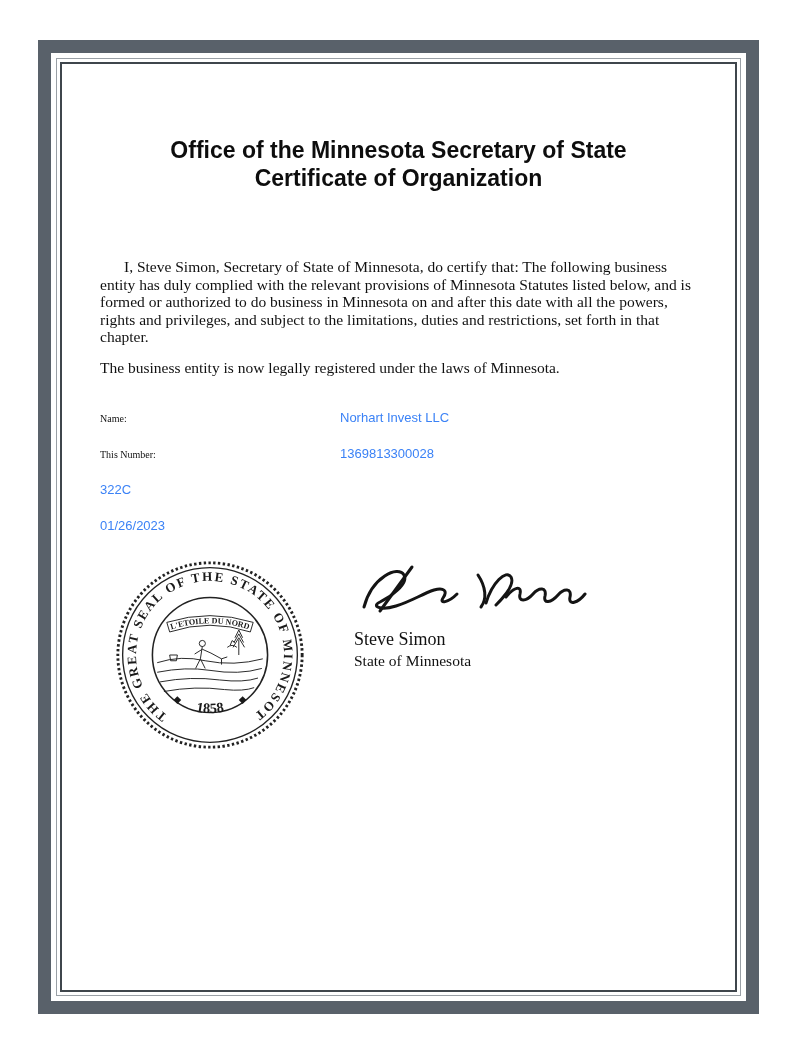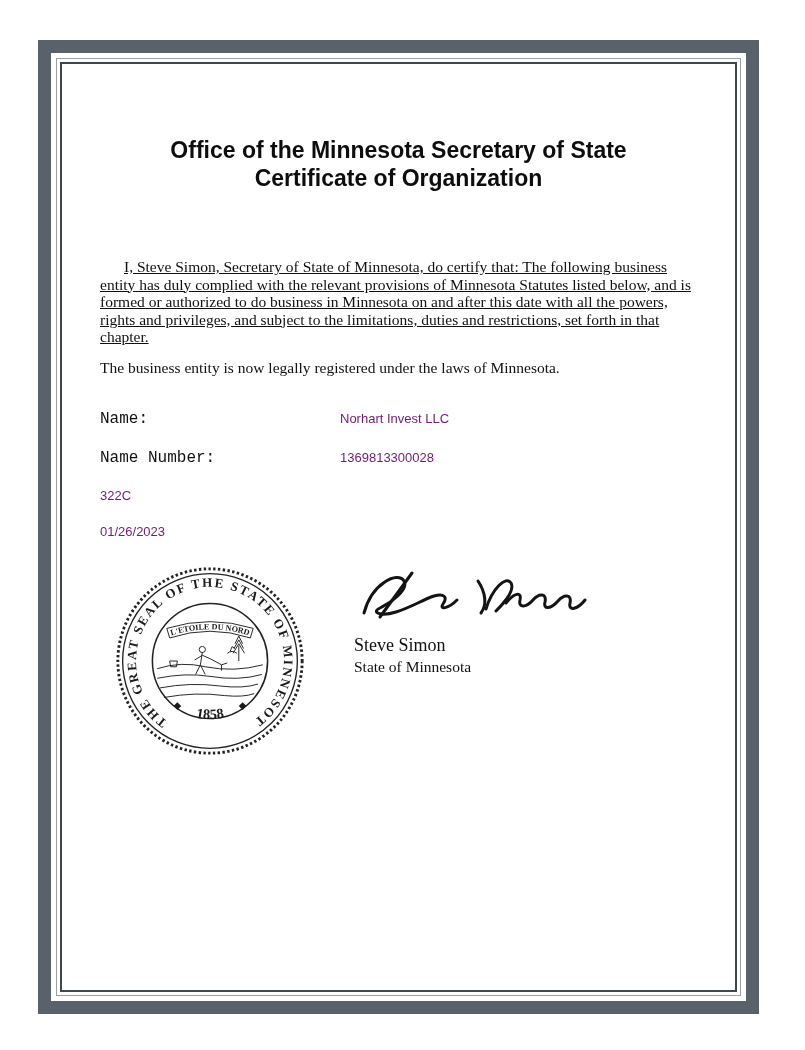--- a/index.html
+++ b/index.html
@@ -44,45 +44,43 @@
     font-size: 23px;
     line-height: 28px;
     color: #0d0d0d;
   }
   .body-para {
     margin-top: 66px;
     font-size: 15.5px;
     line-height: 17.5px;
     text-indent: 24px;
     max-width: 606px;
-    text-decoration: underline;
   }
   .body-para2 {
     margin-top: 13px;
     font-size: 15.5px;
     line-height: 17.5px;
     max-width: 606px;
   }
   .fields {
     margin-top: 34px;
   }
   .field-row {
     display: flex;
     align-items: baseline;
     margin-bottom: 21px;
   }
   .field-label {
     width: 240px;
-    font-size: 16px;
-    font-family: Liberation Mono, monospace;
+    font-size: 10px;
   }
   .field-value {
     font-family: "Liberation Sans", sans-serif;
     font-size: 13px;
-    color: #701a75;
+    color: #3b82f6;
   }
   .seal-sig-row {
     margin-top: 26px;
     display: flex;
     align-items: flex-start;
   }
   .seal-wrap { width: 192px; height: 192px; margin-left: 14px; }
   .sig-block { margin-left: 48px; margin-top: 2px; }
   .sig-svg { display: block; }
   .sig-name {
@@ -121,21 +119,21 @@
           <div class="body-para">I, Steve Simon, Secretary of State of Minnesota, do certify that:  The following business entity has duly complied with the relevant provisions of Minnesota Statutes listed below, and is formed or authorized to do business in Minnesota on and after this date with all the powers, rights and privileges, and subject to the limitations, duties and restrictions, set forth in that chapter.</div>
 
           <div class="body-para2">The business entity is now legally registered under the laws of Minnesota.</div>
 
           <div class="fields">
             <div class="field-row">
               <div class="field-label">Name:</div>
               <div class="field-value">Norhart Invest LLC</div>
             </div>
             <div class="field-row">
-              <div class="field-label">Name Number:</div>
+              <div class="field-label">This Number:</div>
               <div class="field-value">1369813300028</div>
             </div>
             <div class="field-row">
               <div class="field-value">322C</div>
             </div>
             <div class="field-row">
               <div class="field-value">01/26/2023</div>
             </div>
           </div>
 

